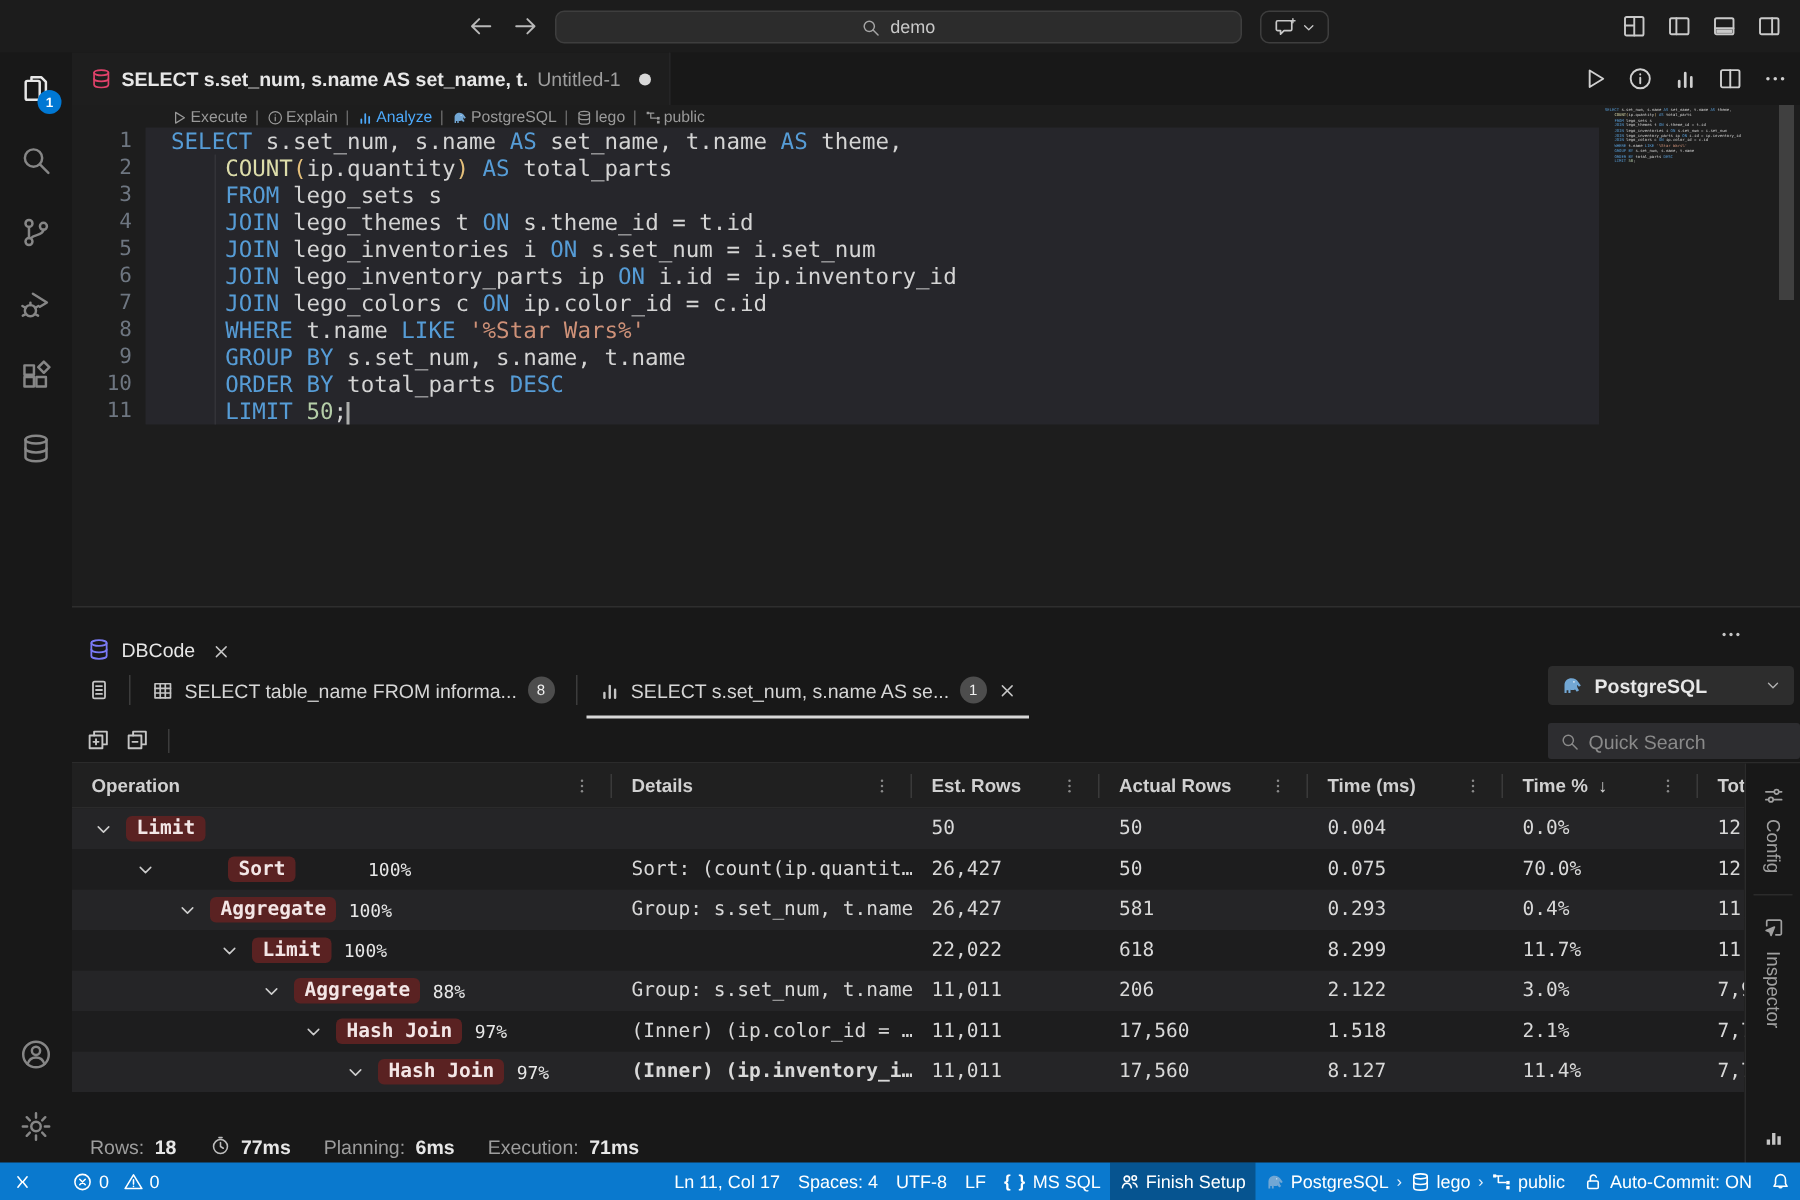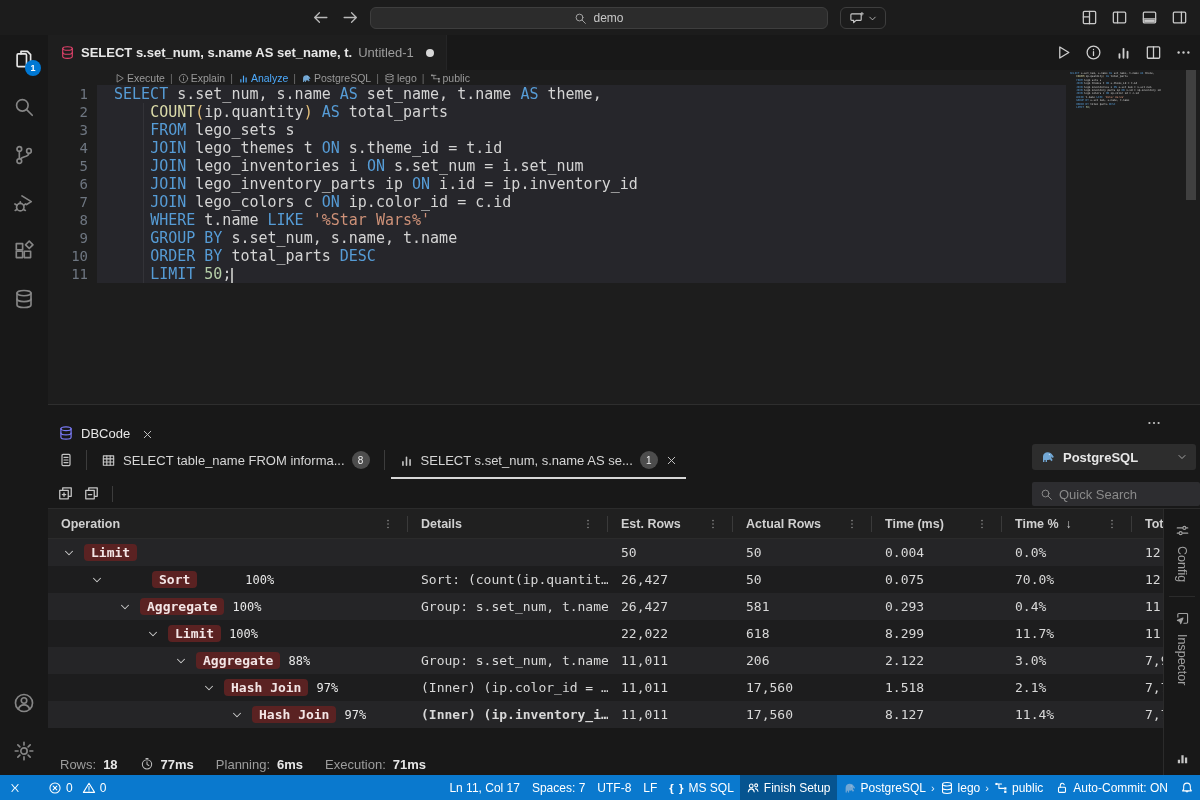--- a/index.html
+++ b/index.html
@@ -786,21 +786,21 @@
             </svg>
           </span>
         <span>0</span>
       </span>
     </div>
     <div class="sb-right">
       <span class="sb-item">
           <span>Ln 11, Col 17</span>
         </span>
       <span class="sb-item">
-          <span>Spaces: 7</span>
+          <span>Spaces: 4</span>
         </span>
       <span class="sb-item">
           <span>UTF-8</span>
         </span>
       <span class="sb-item">
           <span>LF</span>
         </span>
       <span class="sb-item">
         <span class="sb-braces">{ }</span>
         <span>MS SQL</span>

